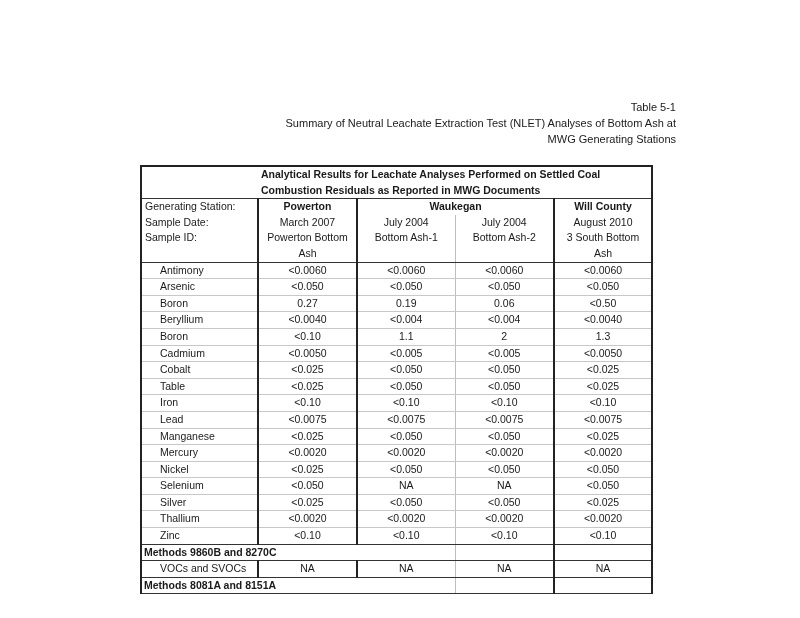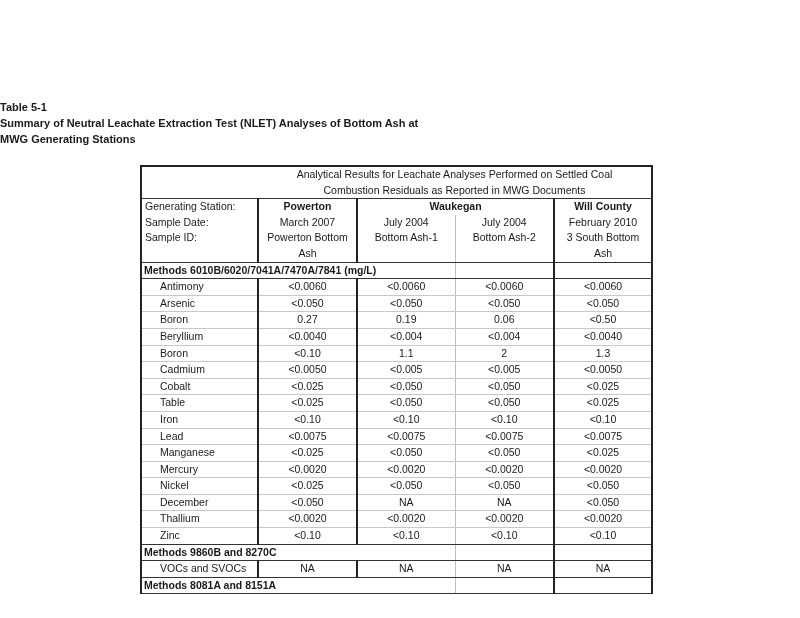--- a/index.html
+++ b/index.html
@@ -5,21 +5,21 @@
     html, body { margin: 0; padding: 0; }
     body {
       width: 800px; height: 618px; overflow: hidden;
       background: #ffffff;
       font-family: "Liberation Sans", sans-serif;
       color: #1a1a1a;
       position: relative;
     }
     .title-block {
       position: absolute; left: 0; top: 99px; width: 676px;
-      text-align: left; font-weight: bold; font-size: 11px; line-height: 16px;
+      text-align: right; font-weight: normal; font-size: 11px; line-height: 16px;
     }
     .title-block div { margin: 0; }
     table.nlet {
       position: absolute; left: 140px; top: 165px;
       width: 511px;
       border-collapse: collapse;
       font-size: 10.5px;
       table-layout: fixed;
     }
     table.nlet td {
@@ -33,21 +33,21 @@
     .outer-top { border-top: 2px solid #222 !important; }
     .bl { border-left: 2px solid #222; }
     .br { border-right: 2px solid #222; }
     .bl-thin { border-left: 1px solid #bdbdbd; }
     .bb-dark { border-bottom: 1px solid #333 !important; }
     .c { text-align: center; }
     .r { }
     .b { font-weight: bold; margin-left: 33px; }
     .analyte { padding-left: 18px !important; margin-top: 12px; }
     .method { font-weight: bold; padding-left: 2px !important; }
-    .head-span { text-align: center; font-weight: normal; font-size: 10.5px; }
+    .head-span { font-weight: bold; font-size: 10.5px; }
   </style>
 </head>
 <body>
 
 <div class="title-block">
   <div>Table 5-1</div>
   <div>Summary of Neutral Leachate Extraction Test (NLET) Analyses of Bottom Ash at</div>
   <div>MWG Generating Stations</div>
 </div>
 
@@ -72,41 +72,36 @@
       <td class="bl r" style="border-bottom:none">Generating Station:</td>
       <td class="bl c b" style="border-bottom:none">Powerton</td>
       <td colspan="2" class="bl c b" style="border-bottom:none">Waukegan</td>
       <td class="bl br c b" style="border-bottom:none">Will County</td>
     </tr>
     <tr>
       <td class="bl r" style="border-bottom:none">Sample Date:</td>
       <td class="bl c" style="border-bottom:none">March 2007</td>
       <td class="bl c" style="border-bottom:none">July 2004</td>
       <td class="bl-thin c" style="border-bottom:none">July 2004</td>
-      <td class="bl br c" style="border-bottom:none">February 2010</td>
+      <td class="bl br c" style="border-bottom:none">August 2010</td>
     </tr>
     <tr>
       <td class="bl r" style="border-bottom:none">Sample ID:</td>
       <td class="bl c" style="border-bottom:none">Powerton Bottom</td>
       <td class="bl c" style="border-bottom:none">Bottom Ash-1</td>
       <td class="bl-thin c" style="border-bottom:none">Bottom Ash-2</td>
       <td class="bl br c" style="border-bottom:none">3 South Bottom</td>
     </tr>
     <tr>
       <td class="bl bb-dark"></td>
       <td class="bl c bb-dark">Ash</td>
       <td class="bl c bb-dark"></td>
       <td class="bl-thin c bb-dark"></td>
       <td class="bl br c bb-dark">Ash</td>
     </tr>
-  <tr>
-        <td colspan="3" class="bl method bb-dark">Methods 6010B/6020/7041A/7470A/7841 (mg/L)</td>
-        <td class="bl-thin bb-dark"></td>
-        <td class="bl br bb-dark"></td>
-      </tr>
       <tr>
         <td class="bl analyte">Antimony</td>
         <td class="c bl">&lt;0.0060</td>
         <td class="c bl">&lt;0.0060</td>
         <td class="c bl-thin">&lt;0.0060</td>
         <td class="c bl br">&lt;0.0060</td>
       </tr>
       <tr>
         <td class="bl analyte">Arsenic</td>
         <td class="c bl">&lt;0.050</td>
@@ -185,25 +180,32 @@
         <td class="c bl br">&lt;0.0020</td>
       </tr>
       <tr>
         <td class="bl analyte">Nickel</td>
         <td class="c bl">&lt;0.025</td>
         <td class="c bl">&lt;0.050</td>
         <td class="c bl-thin">&lt;0.050</td>
         <td class="c bl br">&lt;0.050</td>
       </tr>
       <tr>
-        <td class="bl analyte">December</td>
+        <td class="bl analyte">Selenium</td>
         <td class="c bl">&lt;0.050</td>
         <td class="c bl">NA</td>
         <td class="c bl-thin">NA</td>
         <td class="c bl br">&lt;0.050</td>
+      </tr>
+      <tr>
+        <td class="bl analyte">Silver</td>
+        <td class="c bl">&lt;0.025</td>
+        <td class="c bl">&lt;0.050</td>
+        <td class="c bl-thin">&lt;0.050</td>
+        <td class="c bl br">&lt;0.025</td>
       </tr>
       <tr>
         <td class="bl analyte">Thallium</td>
         <td class="c bl">&lt;0.0020</td>
         <td class="c bl">&lt;0.0020</td>
         <td class="c bl-thin">&lt;0.0020</td>
         <td class="c bl br">&lt;0.0020</td>
       </tr>
       <tr>
         <td class="bl analyte bb-dark">Zinc</td>

